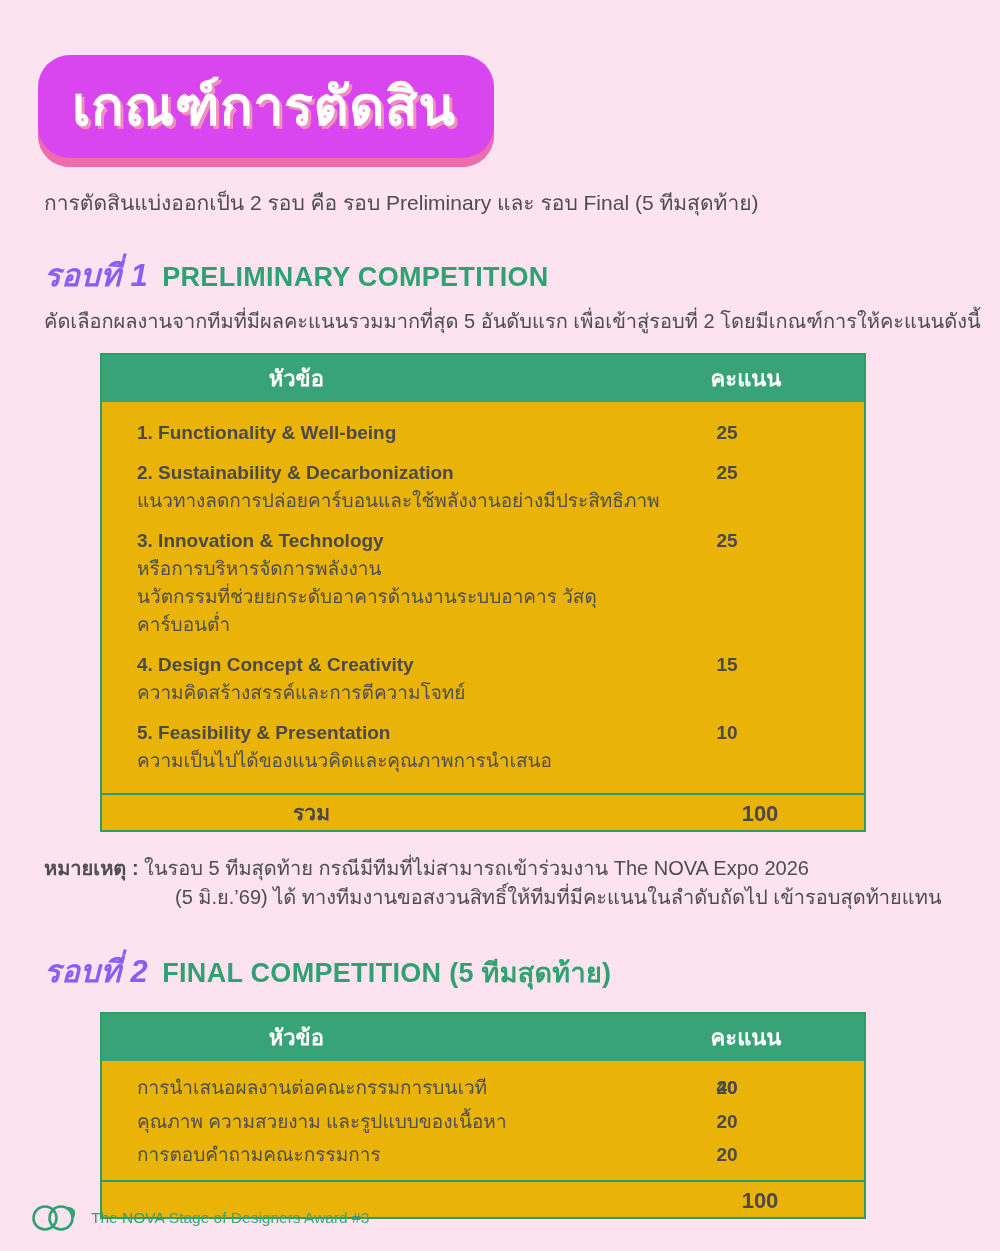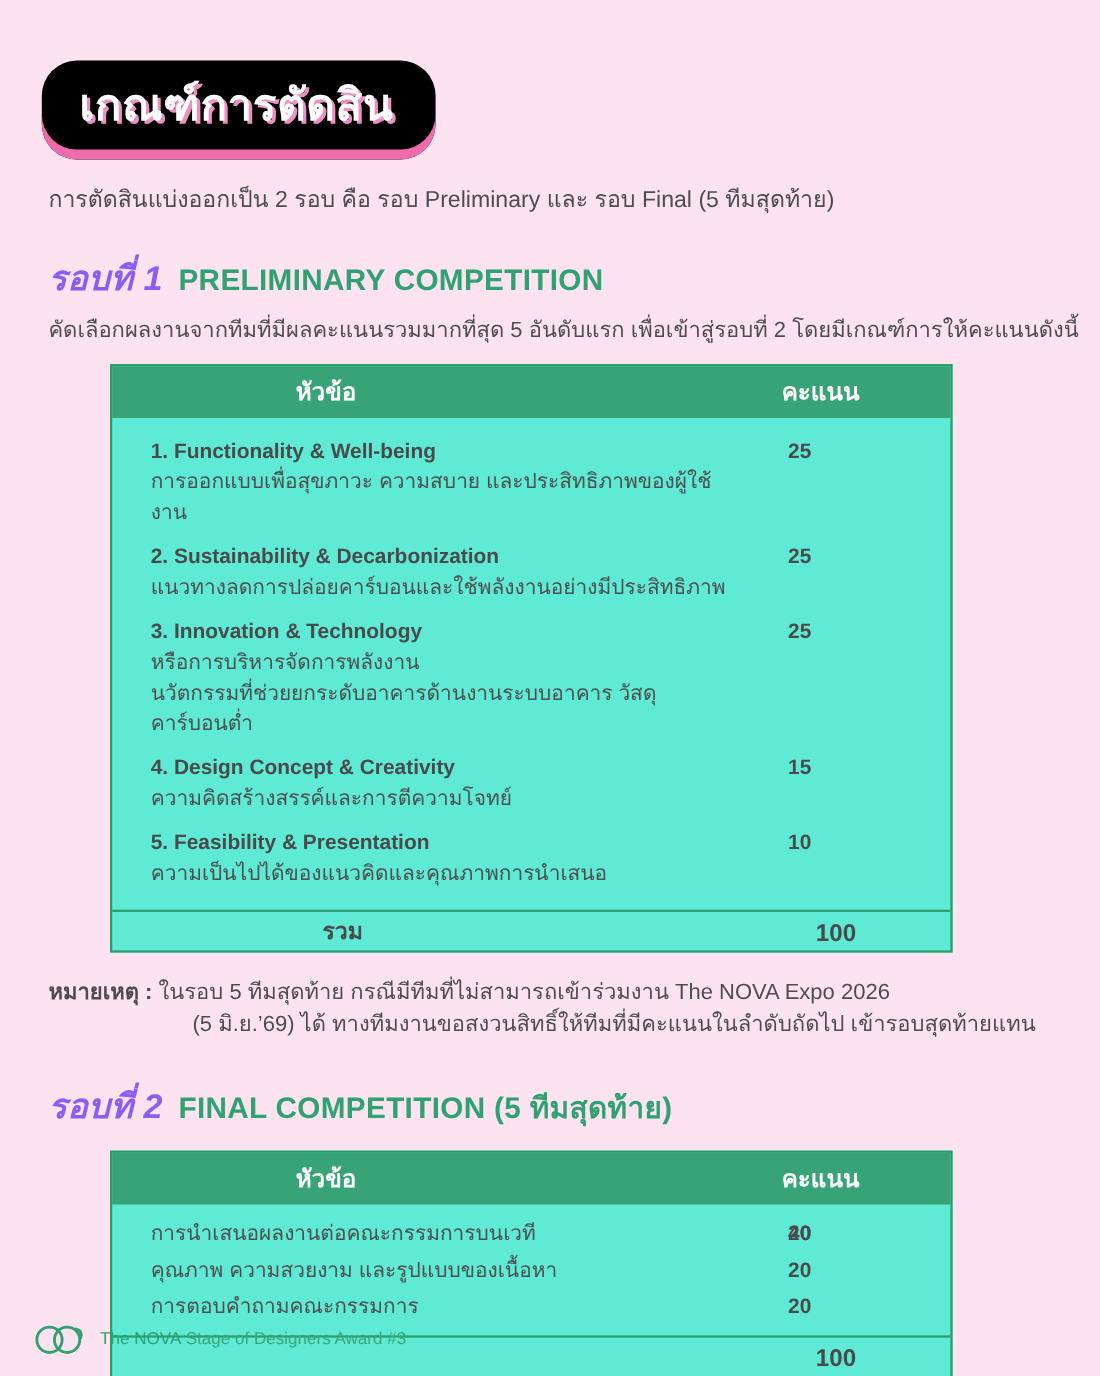--- a/index.html
+++ b/index.html
@@ -9,26 +9,26 @@
     background:#FCE3EF;
     font-family:"Liberation Sans", sans-serif;
     color:#4D4D4D;
     overflow:hidden;
   }
 
   
   .badge {
     display:inline-block;
     margin:55px 0 0 38px;
-    background:#000000;
+    background:#d946ef;
     border-radius:32px;
     padding:8px 38px 18px 34px;
     box-shadow: inset 0 -9px 0 #EF6CAC;
     color:#fff;
-    font-size:40px;
+    font-size:54px;
     font-weight:bold;
     letter-spacing:0.5px;
     text-shadow:3px 3px 0 #EE8FBF;
   }
 
   .intro {
     margin:19px 0 0 44px;
     font-size:21px;
     color:#4D4D4D;
   }
@@ -48,21 +48,21 @@
     font-weight:bold;
     margin-left:14px;
     letter-spacing:0.3px;
   }
   .round-desc { margin:5px 0 0 44px; font-size:20px; }
 
   
   .score-table {
     width:766px;
     margin:16px 0 0 100px;
-    background:#5eead4;
+    background:#eab308;
     border:2px solid #2B9D68;
   }
   .thead {
     position:relative;
     height:47px;
     background:#38A376;
     color:#fff;
     font-size:22px;
     font-weight:bold;
     display:flex;
@@ -139,21 +139,20 @@
 
 <div class="score-table">
   <div class="thead">
     <div class="th-topic">หัวข้อ</div>
     <div class="th-score">คะแนน</div>
   </div>
   <div class="tbody1">
 
     <div class="t-row">
       <div class="row-title">1. Functionality &amp; Well-being</div>
-      <div class="row-detail">การออกแบบเพื่อสุขภาวะ ความสบาย และประสิทธิภาพของผู้ใช้งาน</div>
       <div class="row-score">25</div>
     </div>
 
     <div class="t-row">
       <div class="row-title">2. Sustainability &amp; Decarbonization</div>
       <div class="row-detail">แนวทางลดการปล่อยคาร์บอนและใช้พลังงานอย่างมีประสิทธิภาพ</div>
       <div class="row-score">25</div>
     </div>
 
     <div class="t-row">

